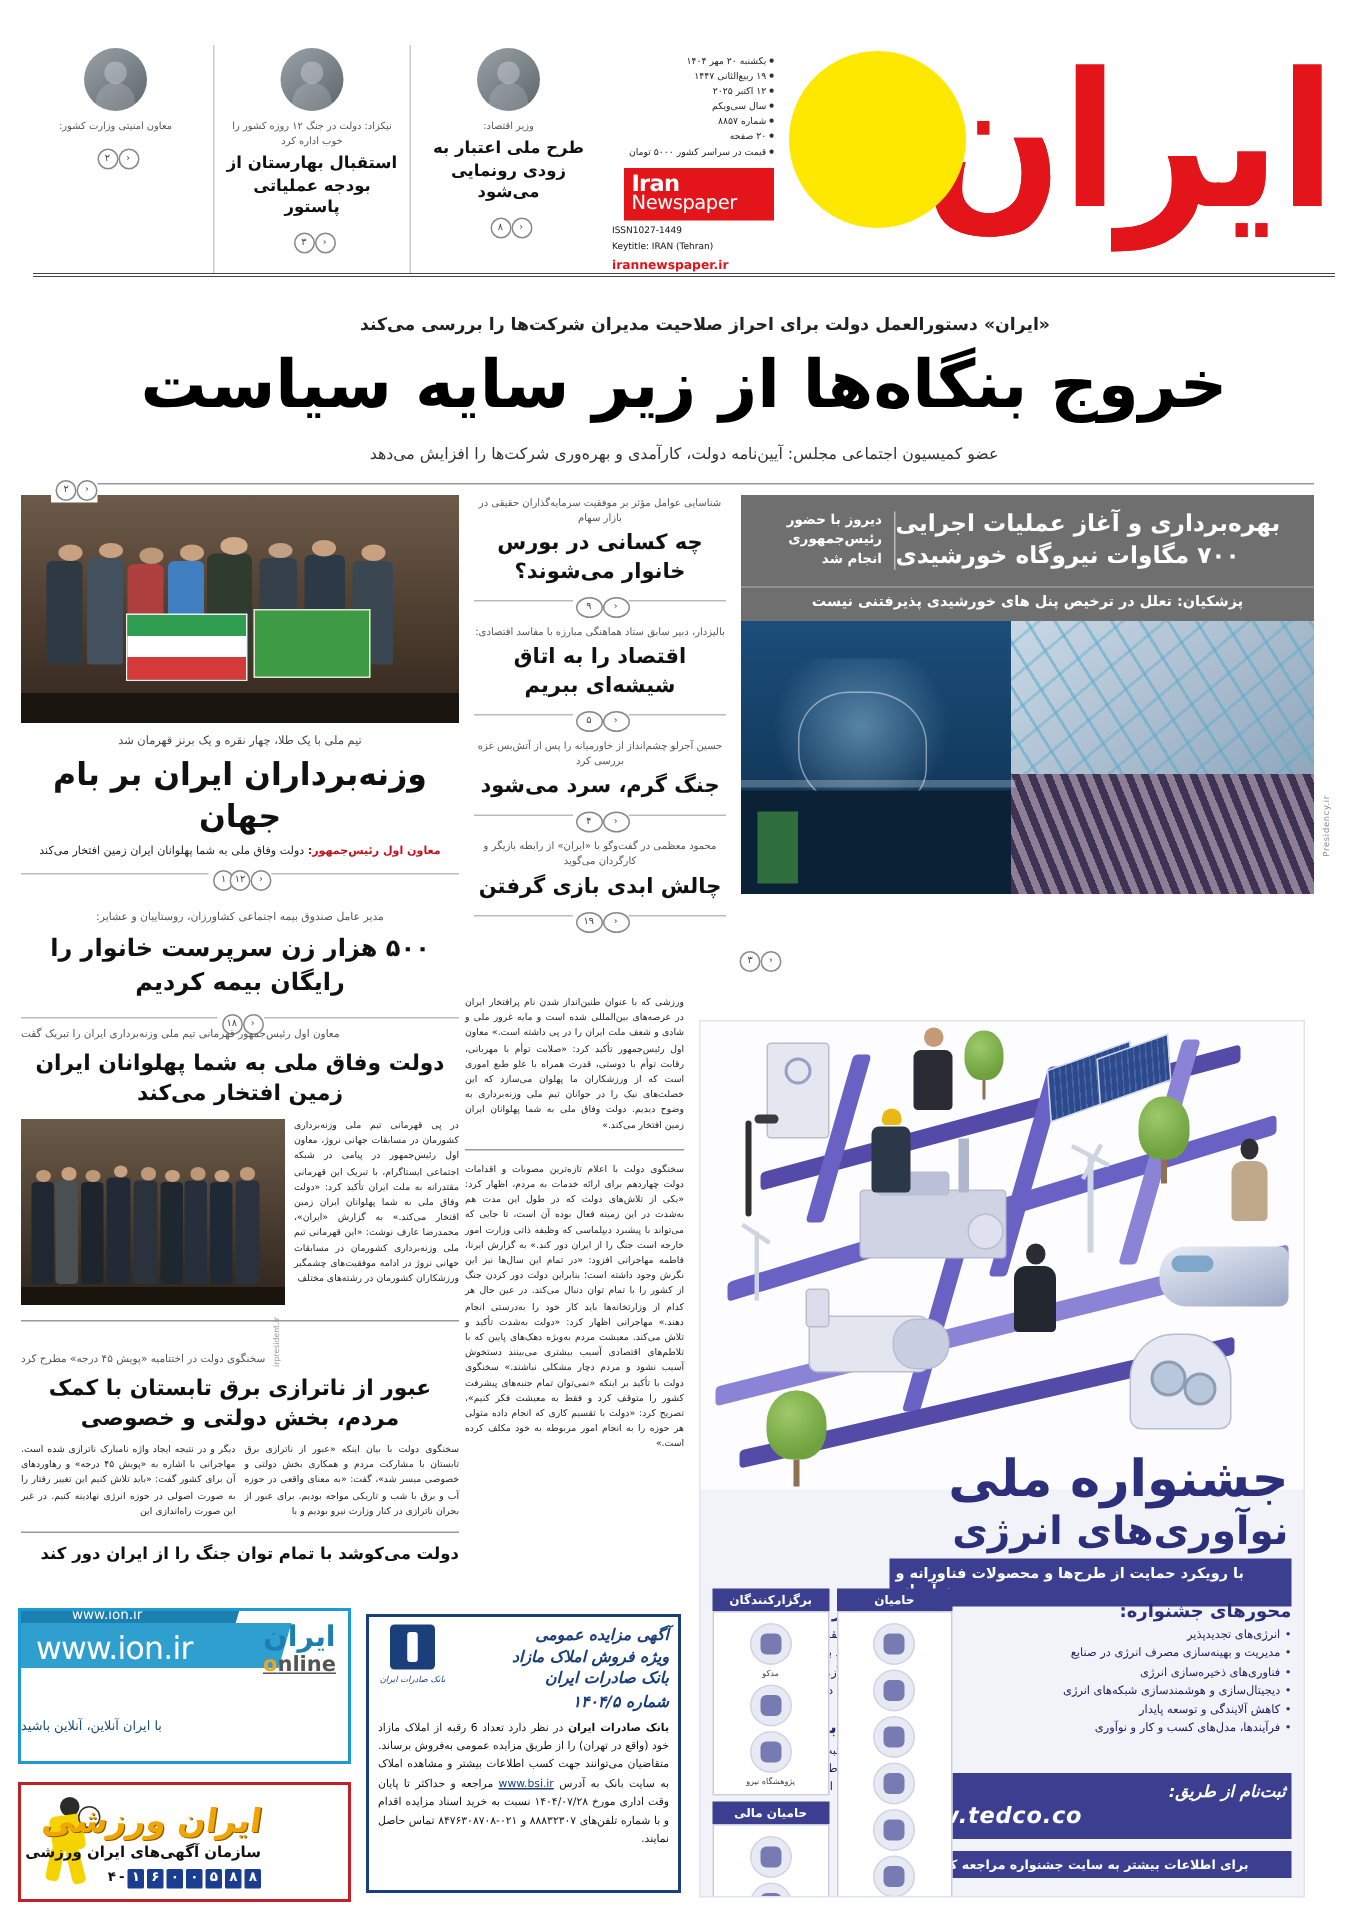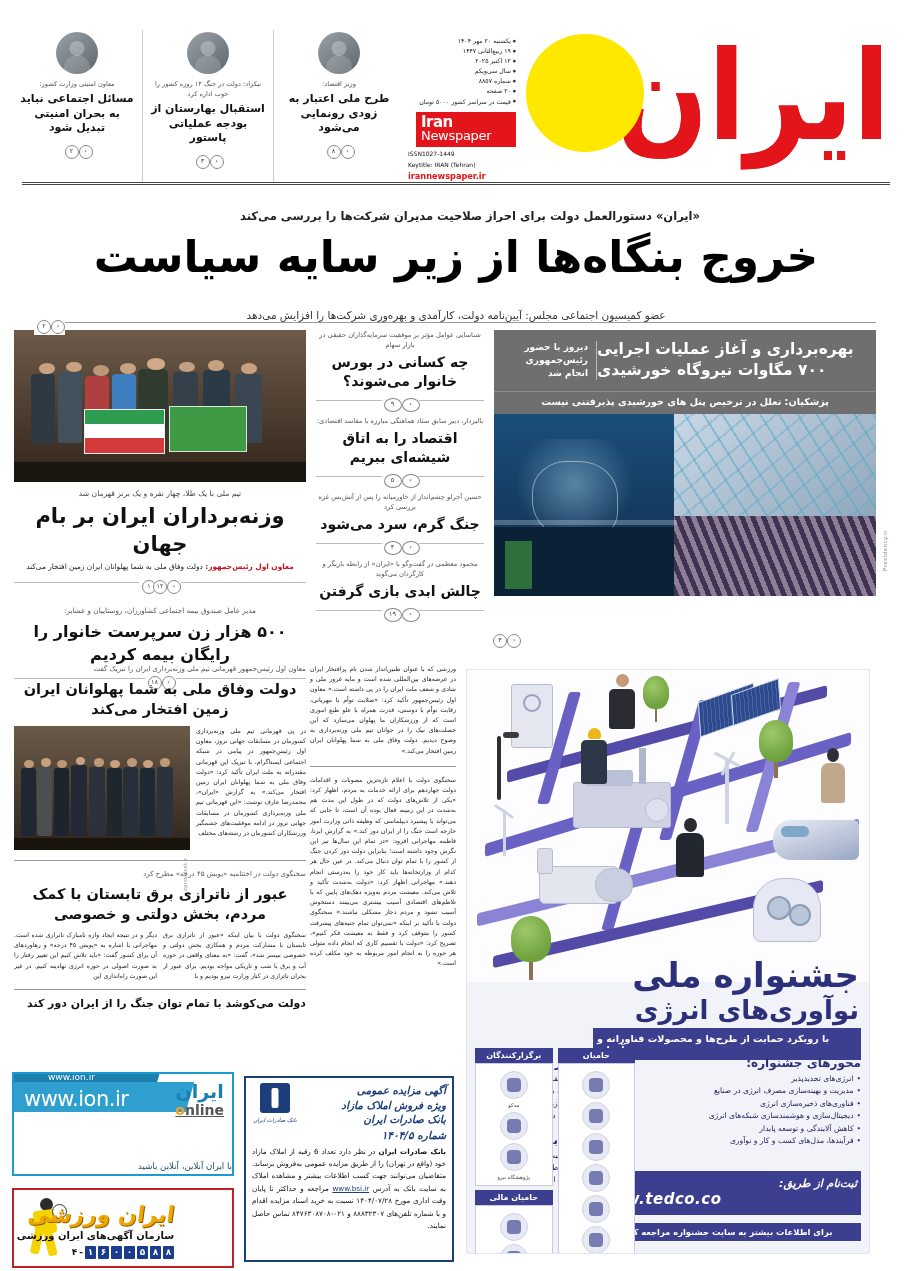--- a/index.html
+++ b/index.html
@@ -62,21 +62,21 @@
     display:inline-block;font-size:6.5px;color:#444;border:1px solid #888;border-radius:50%;
     width:12px;height:12px;line-height:11px;text-align:center;vertical-align:middle;background:#fff;margin-right:-3px;
   }
 
   
   .lead{position:absolute;left:0;top:196px;width:912px;height:128px;text-align:center;}
   .lead .over{font-size:11.5px;font-weight:bold;color:#222;margin-top:12px;line-height:16px;padding-left:28px;}
   .lead .big{
     font-size:44px;font-weight:bold;color:#000;line-height:54px;margin-top:6px;letter-spacing:-1px;
   }
-  .lead .under{font-size:10.5px;color:#333;margin-top:24px;line-height:15px;}
+  .lead .under{font-size:10.5px;color:#333;margin-top:12px;line-height:15px;}
 
   
   .hrule{position:absolute;height:1px;background:#999;}
   .hrule2{position:absolute;height:3px;background:repeating-linear-gradient(to bottom,#444 0 1px,#fff 1px 2px);}
 
   
   .band{position:absolute;left:0;top:330px;width:912px;height:330px;}
 
   
   .solar{position:absolute;right:36px;top:0;width:382px;}
@@ -106,21 +106,21 @@
   .rightcol .h1{font-size:21px;font-weight:bold;text-align:center;line-height:28px;margin-top:3px;}
   .rightcol .sub{font-size:7.4px;text-align:center;margin-top:3px;line-height:11px;color:#222;}
   .rightcol .sub b{color:#c1121f;}
   .rightcol .k2{font-size:7.2px;color:#555;text-align:center;line-height:11px;margin-top:2px;}
   .rightcol .h2{font-size:16px;font-weight:bold;text-align:center;line-height:23px;margin-top:4px;}
 
   
   .lower{position:absolute;left:0;top:664px;width:912px;height:600px;}
 
   
-  .festival{position:absolute;right:42px;top:5px;width:404px;height:585px;background:#f2f3f8;overflow:hidden;border:1px solid #e2e4ee;box-sizing:border-box;padding-left:31px;}
+  .festival{position:absolute;right:42px;top:16px;width:404px;height:585px;background:#f2f3f8;overflow:hidden;border:1px solid #e2e4ee;box-sizing:border-box;padding-left:31px;}
   .iso{position:absolute;left:0;top:0;width:402px;height:312px;background:#fdfdff;overflow:hidden;}
   .pipe{position:absolute;background:#6a61c4;border-radius:3px;}
   .pipe.lt{background:#8b84d6;}
   .pipe.dk{background:#544ba8;}
   .tree{position:absolute;}
   .tree .crown{width:100%;height:72%;background:radial-gradient(circle at 38% 32%,#9ec96a,#6fa23e 70%);border-radius:48% 48% 42% 42%;}
   .tree .trunk{margin:0 auto;width:11%;height:28%;background:#8f7050;}
   .panel{position:absolute;background:linear-gradient(135deg,#3d5ea8,#22376b);border:1px solid #cfd6e6;
     background-image:repeating-linear-gradient(90deg,#2d4b8c 0 3px,#4763a8 3px 4px),repeating-linear-gradient(0deg,#2d4b8c 0 3px,#4763a8 3px 4px);}
   .box3d{position:absolute;background:#d9dce8;border:1px solid #b8bdd0;border-radius:3px;}
@@ -152,21 +152,21 @@
     border-radius:4px;opacity:.65;}
   .sp-name{font-size:5.4px;color:#444;line-height:7px;}
 
   
   .txtcol{position:absolute;right:456px;top:0;width:146px;direction:rtl;}
   .body-txt{font-size:6.2px;line-height:10.2px;color:#222;text-align:justify;}
   .sub-h{font-size:11px;font-weight:bold;line-height:15px;text-align:center;color:#111;margin:5px 0 4px 0;}
 
   
   .rlow{position:absolute;right:606px;top:0;width:292px;direction:rtl;}
-  .rlow .k{font-size:7px;color:#555;text-align:right;line-height:11px;}
+  .rlow .k{font-size:7px;color:#555;text-align:left;line-height:11px;margin-top:20px;}
   .rlow .h{font-size:14.5px;font-weight:bold;text-align:center;line-height:20px;margin-top:4px;}
   .rlow .cols{display:flex;direction:rtl;gap:6px;margin-top:6px;}
   .rlow .cols .c{flex:1;}
 
   
   .ad-bank{position:absolute;right:458px;top:412px;width:210px;height:186px;border:2px solid #1a3f7a;background:#fff;box-sizing:border-box;padding:5px 6px;direction:rtl;}
   .ad-bank .rowtop{display:flex;direction:rtl;align-items:flex-start;font-style:italic;}
   .ad-bank .txtw{flex:1;text-align:right;}
   .ad-bank h4{margin:0;font-size:10.5px;font-weight:bold;color:#1a3f7a;line-height:14.5px;}
   .ad-bank .num{font-size:10.5px;font-weight:bold;color:#1a3f7a;margin-top:2px;}
@@ -181,21 +181,21 @@
 
   .ad-ion{position:absolute;right:678px;top:408px;width:222px;height:104px;border:2px solid #1b9bd1;background:#fff;box-sizing:border-box;overflow:hidden;}
   .ion-band{position:absolute;left:-14px;top:8px;width:190px;height:30px;background:#2f9fd0;transform:skewX(-16deg);}
   .ion-band2{position:absolute;left:-6px;top:-6px;width:150px;height:22px;background:#1b7fb0;transform:skewX(-16deg);}
   .ion-t1{position:absolute;left:34px;top:-2px;font-size:9px;color:#fff;direction:ltr;z-index:3;}
   .ion-t2{position:absolute;left:10px;top:13px;font-size:21px;color:#fff;direction:ltr;z-index:3;letter-spacing:-.5px;}
   .ion-logo{position:absolute;right:8px;top:6px;text-align:center;z-index:4;}
   .ion-logo .fa{font-size:19px;font-weight:bold;color:#1b7fb0;line-height:22px;}
   .ion-logo .on{font-size:14px;font-weight:bold;color:#555;direction:ltr;text-decoration:underline;}
   .ion-logo .on i{color:#f2a21c;font-style:normal;}
-  .ion-foot{position:absolute;left:0;right:0;bottom:3px;text-align:right;font-size:8.6px;color:#1b4b6e;}
+  .ion-foot{position:absolute;left:0;right:0;bottom:18px;text-align:left;font-size:8.6px;color:#1b4b6e;}
 
   .ad-sport{position:absolute;right:678px;top:524px;width:222px;height:80px;border:2px solid #c02026;background:#fff;box-sizing:border-box;overflow:hidden;direction:rtl;}
   .sport-wordmark{position:absolute;right:58px;top:12px;font-size:22px;font-weight:bold;color:#f0a500;
     letter-spacing:-1px;transform:skewX(-8deg);text-shadow:1px 1px 0 #8a5e00;}
   .sport-sub{position:absolute;right:58px;top:40px;font-size:10px;font-weight:bold;color:#111;}
   .sport-phone{position:absolute;right:58px;top:56px;direction:ltr;display:flex;gap:2px;}
   .sport-phone span{background:#1b3d8f;color:#fff;font-size:9px;font-weight:bold;width:11px;height:13px;
     line-height:13px;text-align:center;border-radius:1px;}
   .sport-phone em{color:#111;font-style:normal;font-size:9px;font-weight:bold;line-height:13px;}
   .sport-fig{position:absolute;left:10px;top:8px;width:46px;height:64px;}
@@ -260,21 +260,20 @@
         <div class="pg">
           <span class="pgarrow">‹</span><span class="pgnum">۳</span>
         </div>
       </div>
       <div class="brief">
         <div class="ph">
             <b></b>
             <i></i>
           </div>
         <div class="kicker">معاون امنیتی وزارت کشور:</div>
-        <div class="title">مسائل اجتماعی نباید به بحران امنیتی تبدیل شود</div>
         <div class="pg">
           <span class="pgarrow">‹</span><span class="pgnum">۲</span>
         </div>
       </div>
     </div>
 
     <div class="hrule2" style="left:22px;top:182px;width:868px;"></div>
   </div>
 
   <div class="lead">

